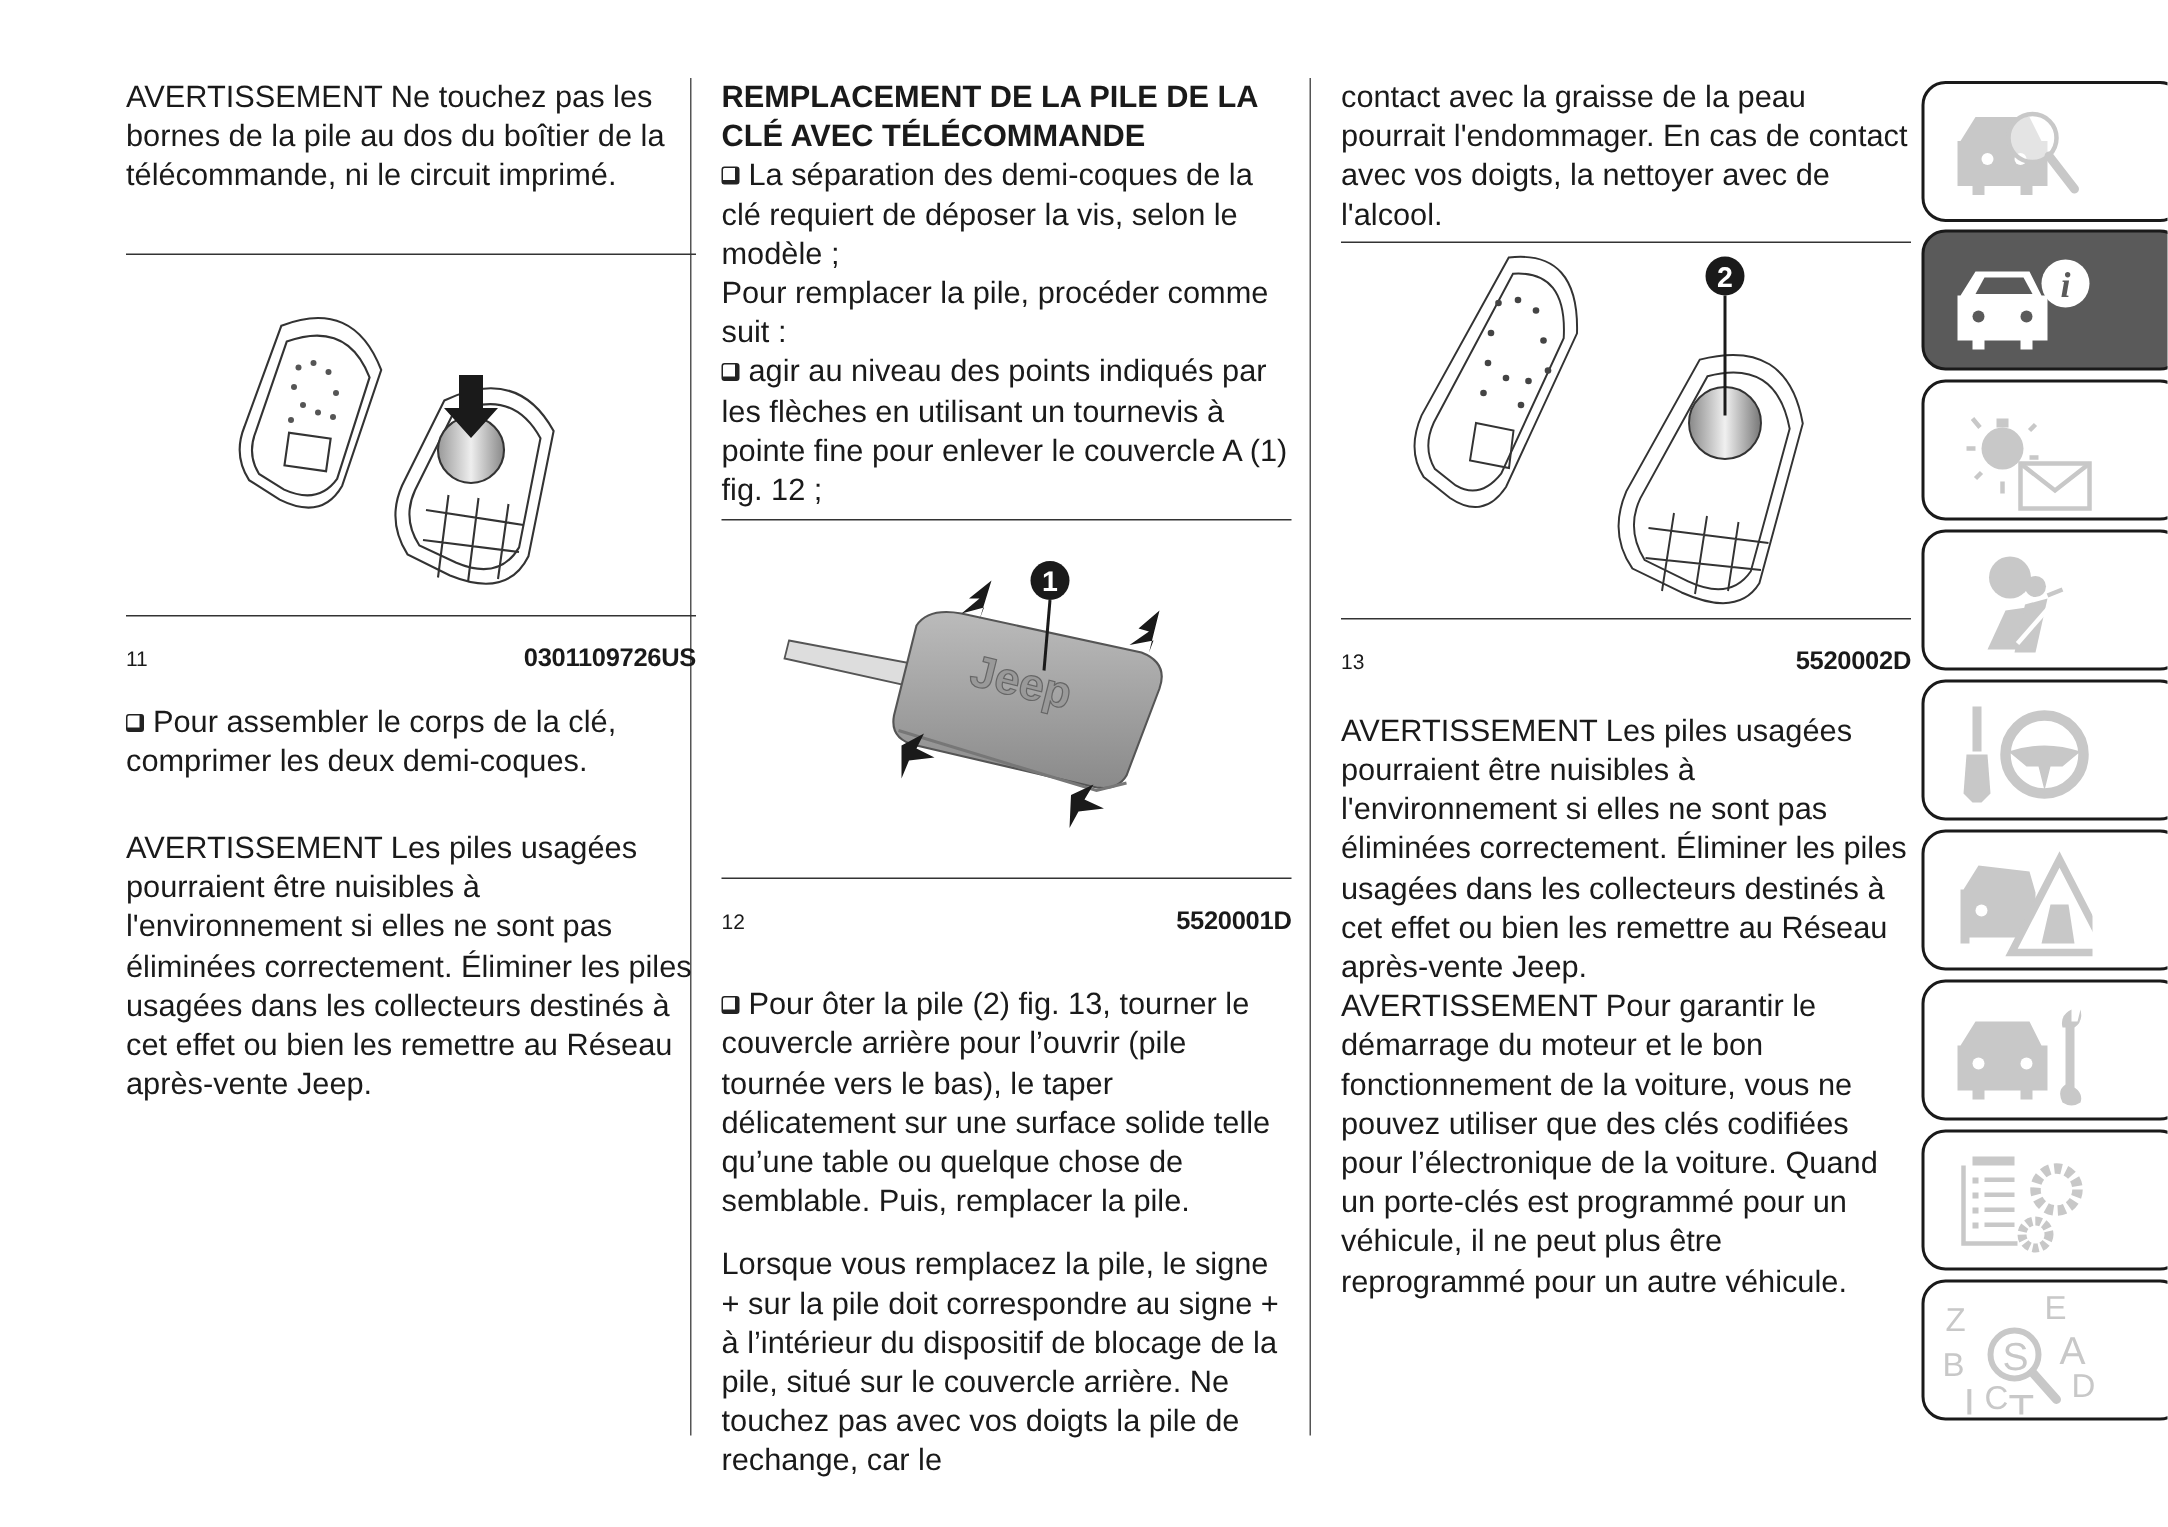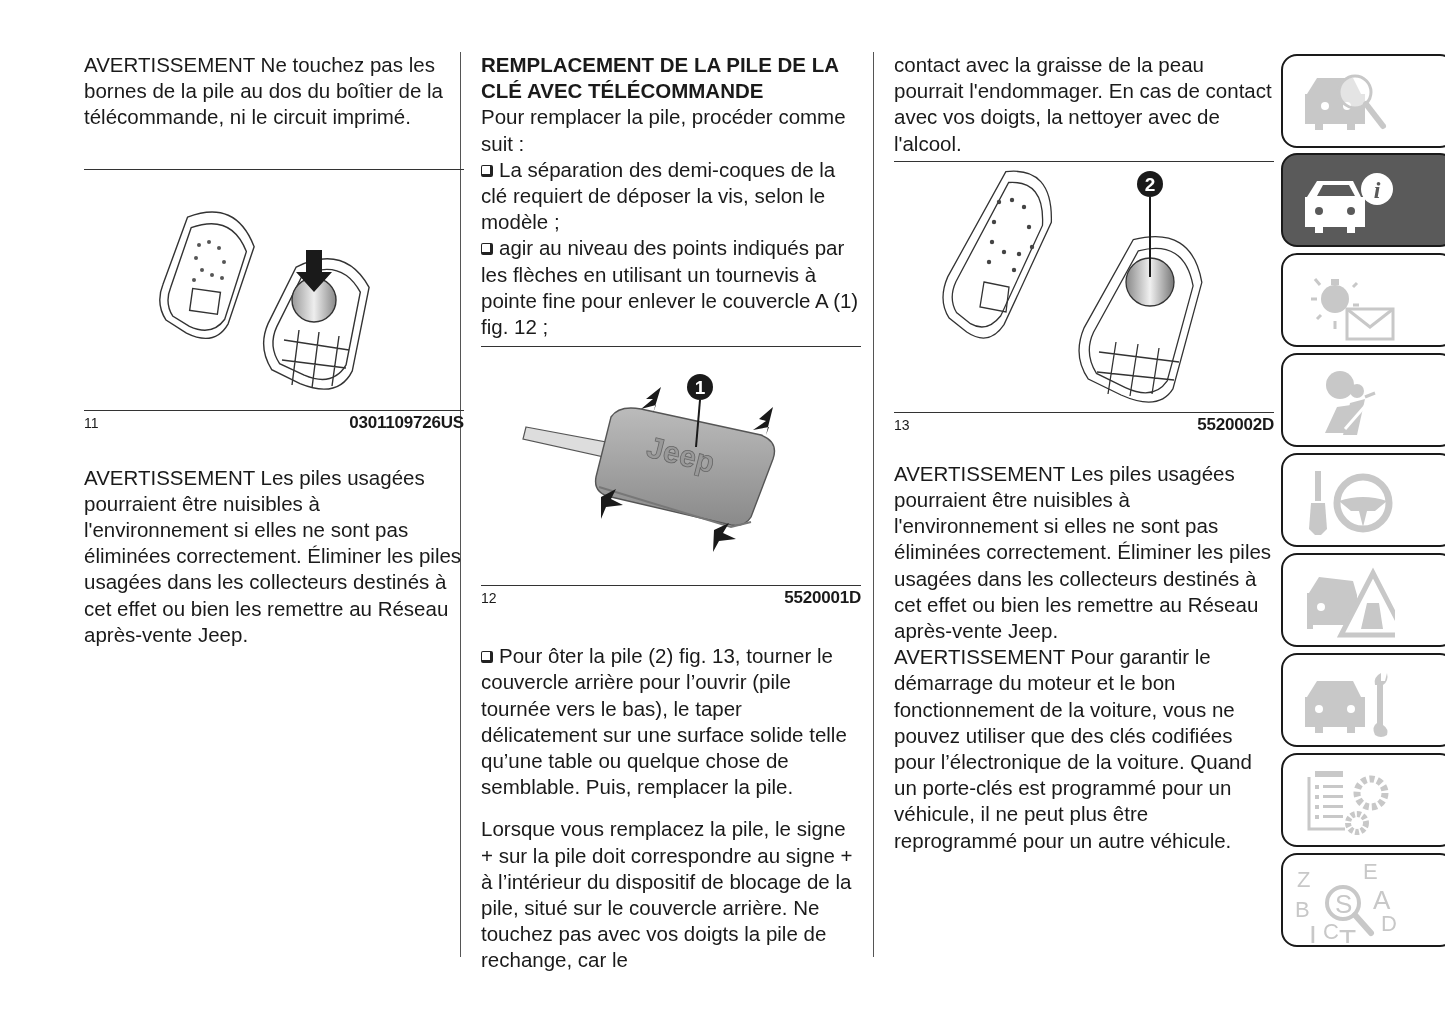--- a/index.html
+++ b/index.html
@@ -9,22 +9,22 @@
   .col p { margin:0; }
   .c1 { left:84px; width:380px; }
   .c2 { left:481px; width:380px; }
   .c3 { left:894px; width:380px; }
   .vrule { position:absolute; top:52px; height:905px; border-left:1.5px solid #555; }
   .heading { font-weight:bold; }
   .bullet { display:inline-block; width:12px; height:12px; border:1.5px solid #222; border-radius:2px;
             margin-right:6px; vertical-align:0px; box-sizing:border-box; border-bottom-width:3px; border-right-width:3px; }
   .figure { position:relative; }
   .fig-top { border-top:1.5px solid #333; }
-  .fig-bottom { border-top:1.5px solid #333; display:flex; justify-content:space-between; align-items:center;
-                padding-top:2px; height:20px; }
+  .fig-bottom { border-top:1.5px solid #333; display:flex; justify-content:space-between; align-items:flex-end;
+                padding-top:16px; height:20px; }
   .fig-num { font-size:14px; line-height:16px; }
   .fig-code { font-size:17px; line-height:16px; font-weight:bold; letter-spacing:-0.2px; }
   .fig-img { position:relative; }
   .side { position:absolute; left:1281px; width:170px; }
   .tab { position:absolute; left:0; width:175px; height:94px; border:2px solid #1a1a1a; border-radius:16px;
          background:#fff; box-sizing:border-box; }
   .tab.active { background:#5a5a5a; }
   .tab svg { position:absolute; left:12px; top:8px; }
   .pagenum { position:absolute; left:1318px; top:978px; font-size:24px; font-weight:bold;margin-top:40px; }
 </style>
@@ -70,28 +70,29 @@
         <circle cx="230" cy="130" r="22" fill="url(#bat1)" stroke="#333" stroke-width="1.4"></circle>
         <path d="M222 80 L238 80 L238 102 L248 102 L230 122 L212 102 L222 102 Z" fill="#1a1a1a"></path>
       </svg>
     </div>
     <div class="fig-bottom">
       <span class="fig-num">11</span>
       <span class="fig-code">0301109726US</span>
     </div>
   </div>
 
+  <p style="margin-top:22px;"><span class="bullet"></span><span>Pour assembler le corps de la clé, comprimer les deux demi-coques.</span></p>
 
   <p style="margin-top:32px;">AVERTISSEMENT Les piles usagées pourraient être nuisibles à l'environnement si elles ne sont pas éliminées correctement. Éliminer les piles usagées dans les collecteurs destinés à cet effet ou bien les remettre au Réseau après-vente Jeep.</p>
 </div>
 
 <div class="col c2">
   <p class="heading">REMPLACEMENT DE LA PILE DE LA CLÉ AVEC TÉLÉCOMMANDE</p>
+  <p><span class="bullet"></span><span>La séparation des demi-coques de la clé requiert de déposer la vis, selon le modèle ;</span></p>
   <p>Pour remplacer la pile, procéder comme suit :</p>
-  <p><span class="bullet"></span><span>La séparation des demi-coques de la clé requiert de déposer la vis, selon le modèle ;</span></p>
   <p><span class="bullet"></span><span>agir au niveau des points indiqués par les flèches en utilisant un tournevis à pointe fine pour enlever le couvercle A (1) fig. 12 ;</span></p>
 
   <div class="figure" style="margin-top:6px;">
     <div class="fig-top"></div>
     <div class="fig-img" style="height:238px;">
       <svg width="370" height="238" viewBox="0 0 370 238">
         <defs>
             <linearGradient id="keyg" x1="0" y1="0" x2="0" y2="1">
               <stop offset="0" stop-color="#bbb"></stop>
               <stop offset="1" stop-color="#8a8a8a"></stop>

